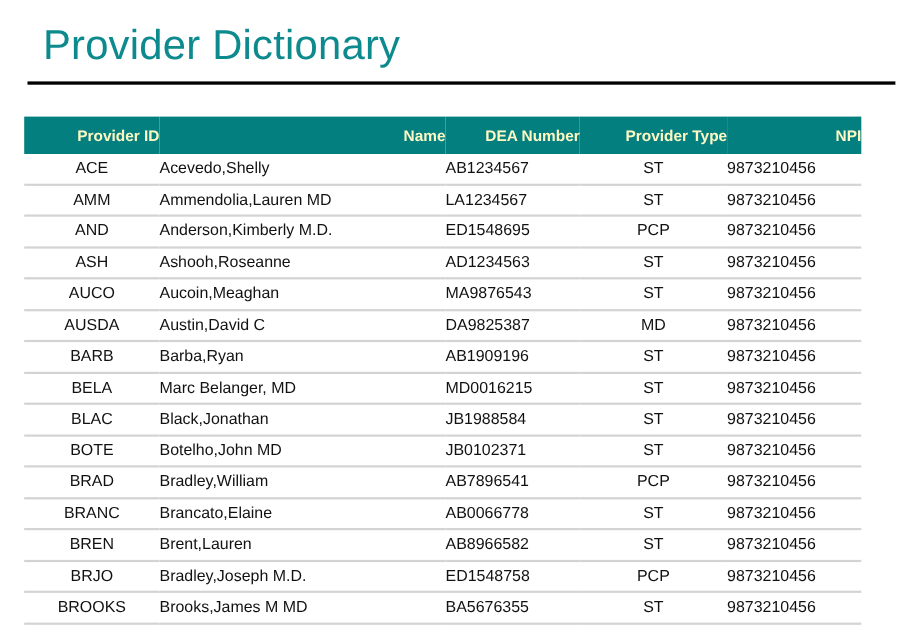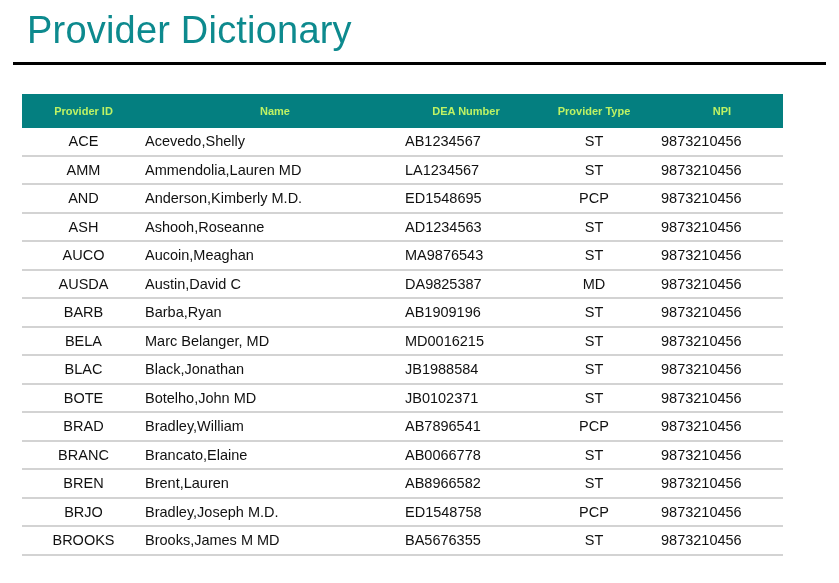--- a/index.html
+++ b/index.html
@@ -11,21 +11,21 @@
     width: 839px;
     height: 583px;
     overflow: hidden;
     font-family: "Liberation Sans", sans-serif;
     color: #1a1a1a;
   }
 
   
   .page-header {
     padding: 0;
-    margin: 0;
+    margin: 12px;
   }
   .page-title {
     font-family: "Liberation Sans", sans-serif;
     font-weight: 300;
     font-size: 38px;
     line-height: 44px;
     color: #0d8a8e;
     letter-spacing: 0.2px;
     padding: 8px 0 0 27px;
     margin: 0;
@@ -42,24 +42,24 @@
     margin: 29px 56px 0 22px;
   }
   table.provider-table {
     width: 761px;
     border-collapse: collapse;
     table-layout: fixed;
     font-size: 14.5px;
   }
   table.provider-table thead th {
     background: #047f80;
-    color: #bef264;
+    color: #fef9c3;
     font-weight: bold;
-    font-size: 11px;
-    text-align: center;
+    font-size: 14px;
+    text-align: right;
     padding: 6px 0 7px 0;
     height: 21px;
     vertical-align: middle;
     white-space: nowrap;
   }
   table.provider-table tbody td {
     padding: 0;
     height: 26.5px;
     line-height: 26.5px;
     border-bottom: 2px solid #d3d3d3;

